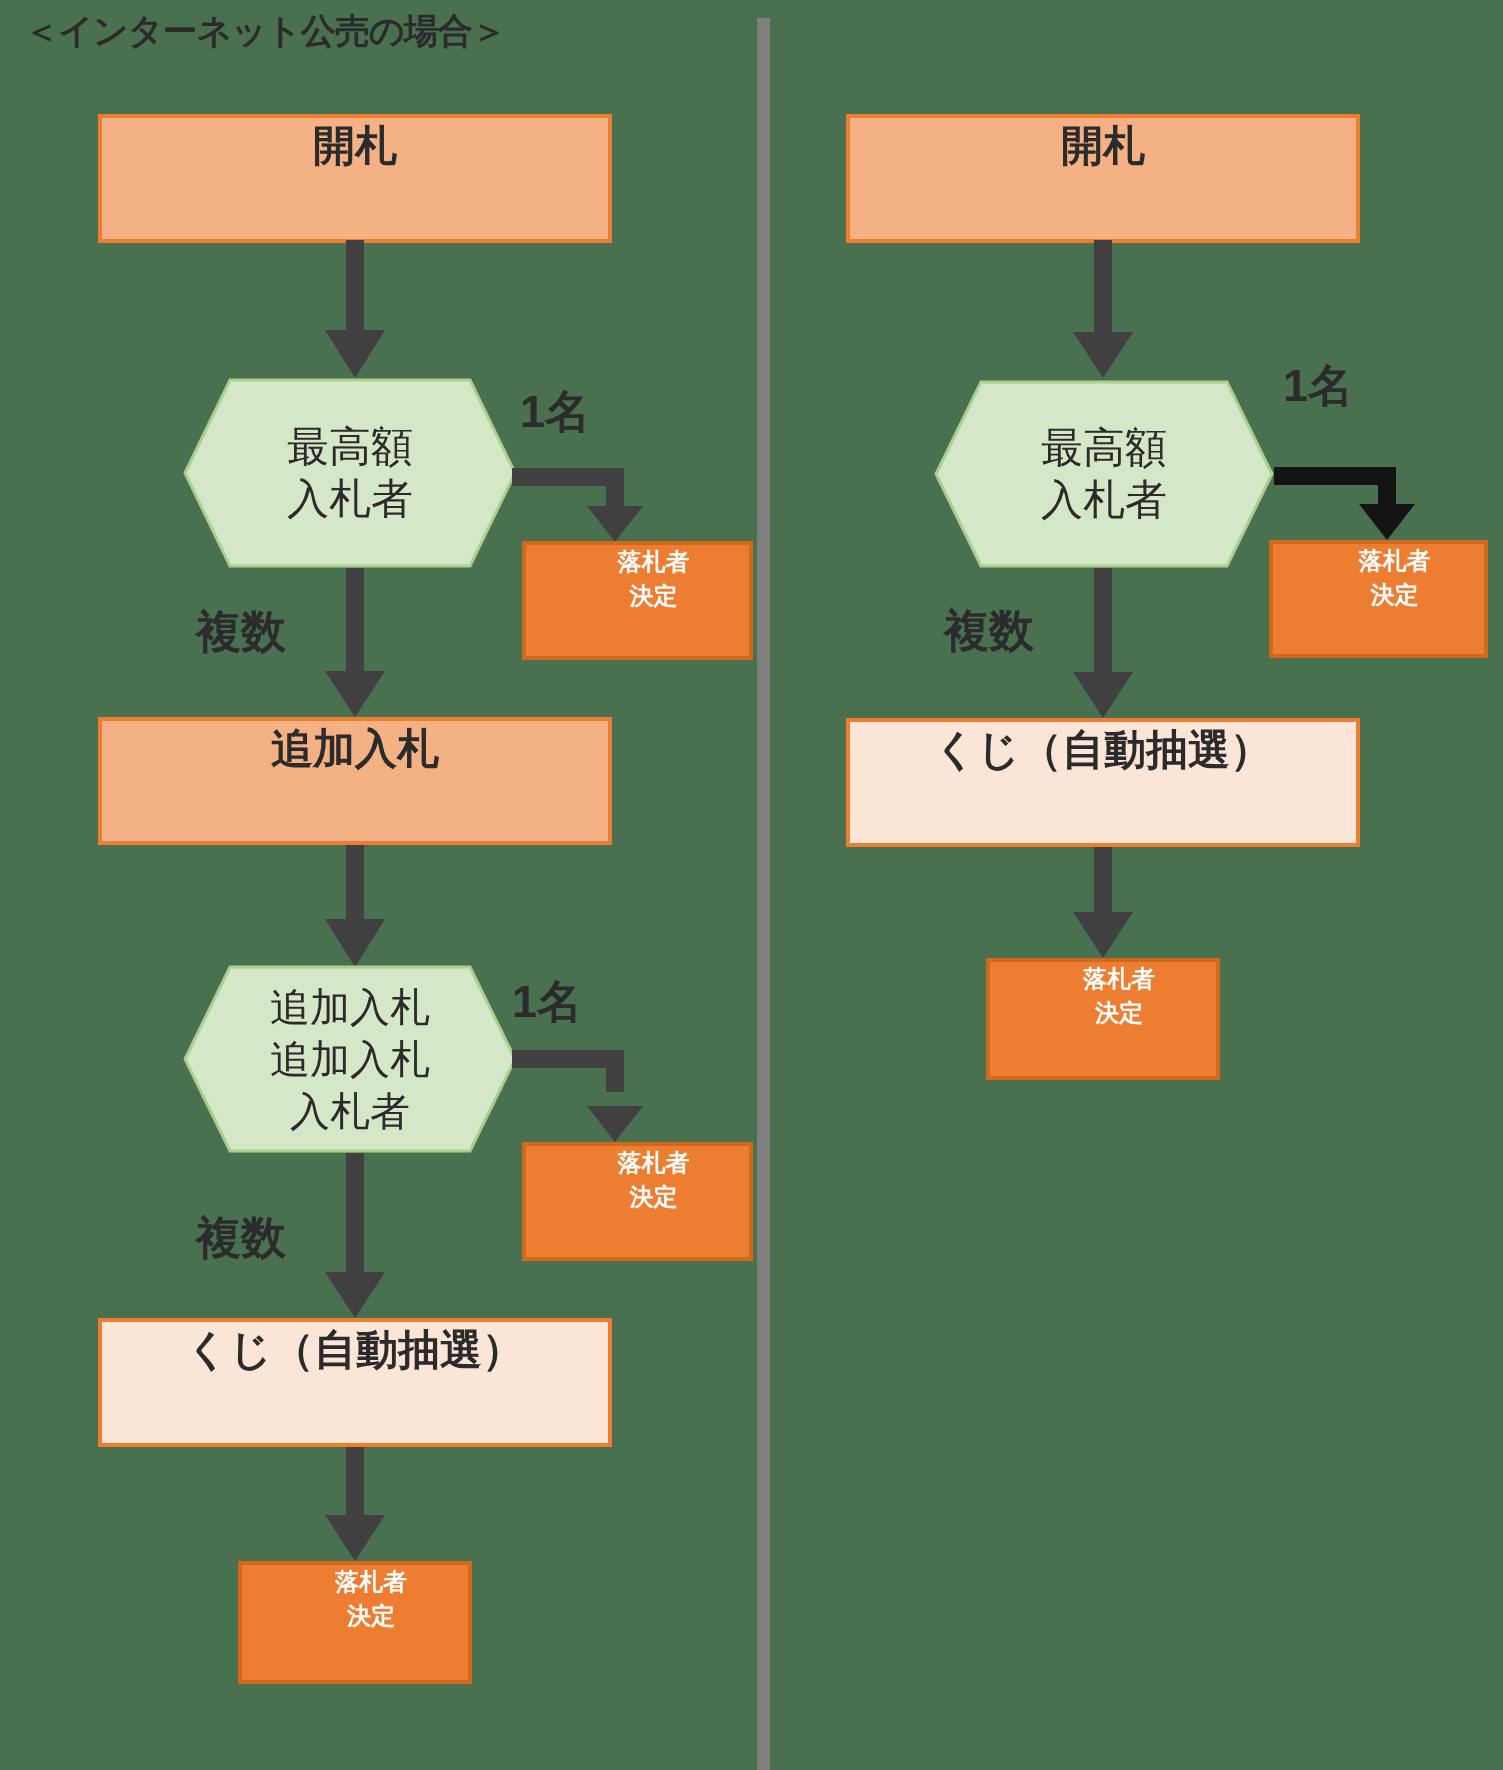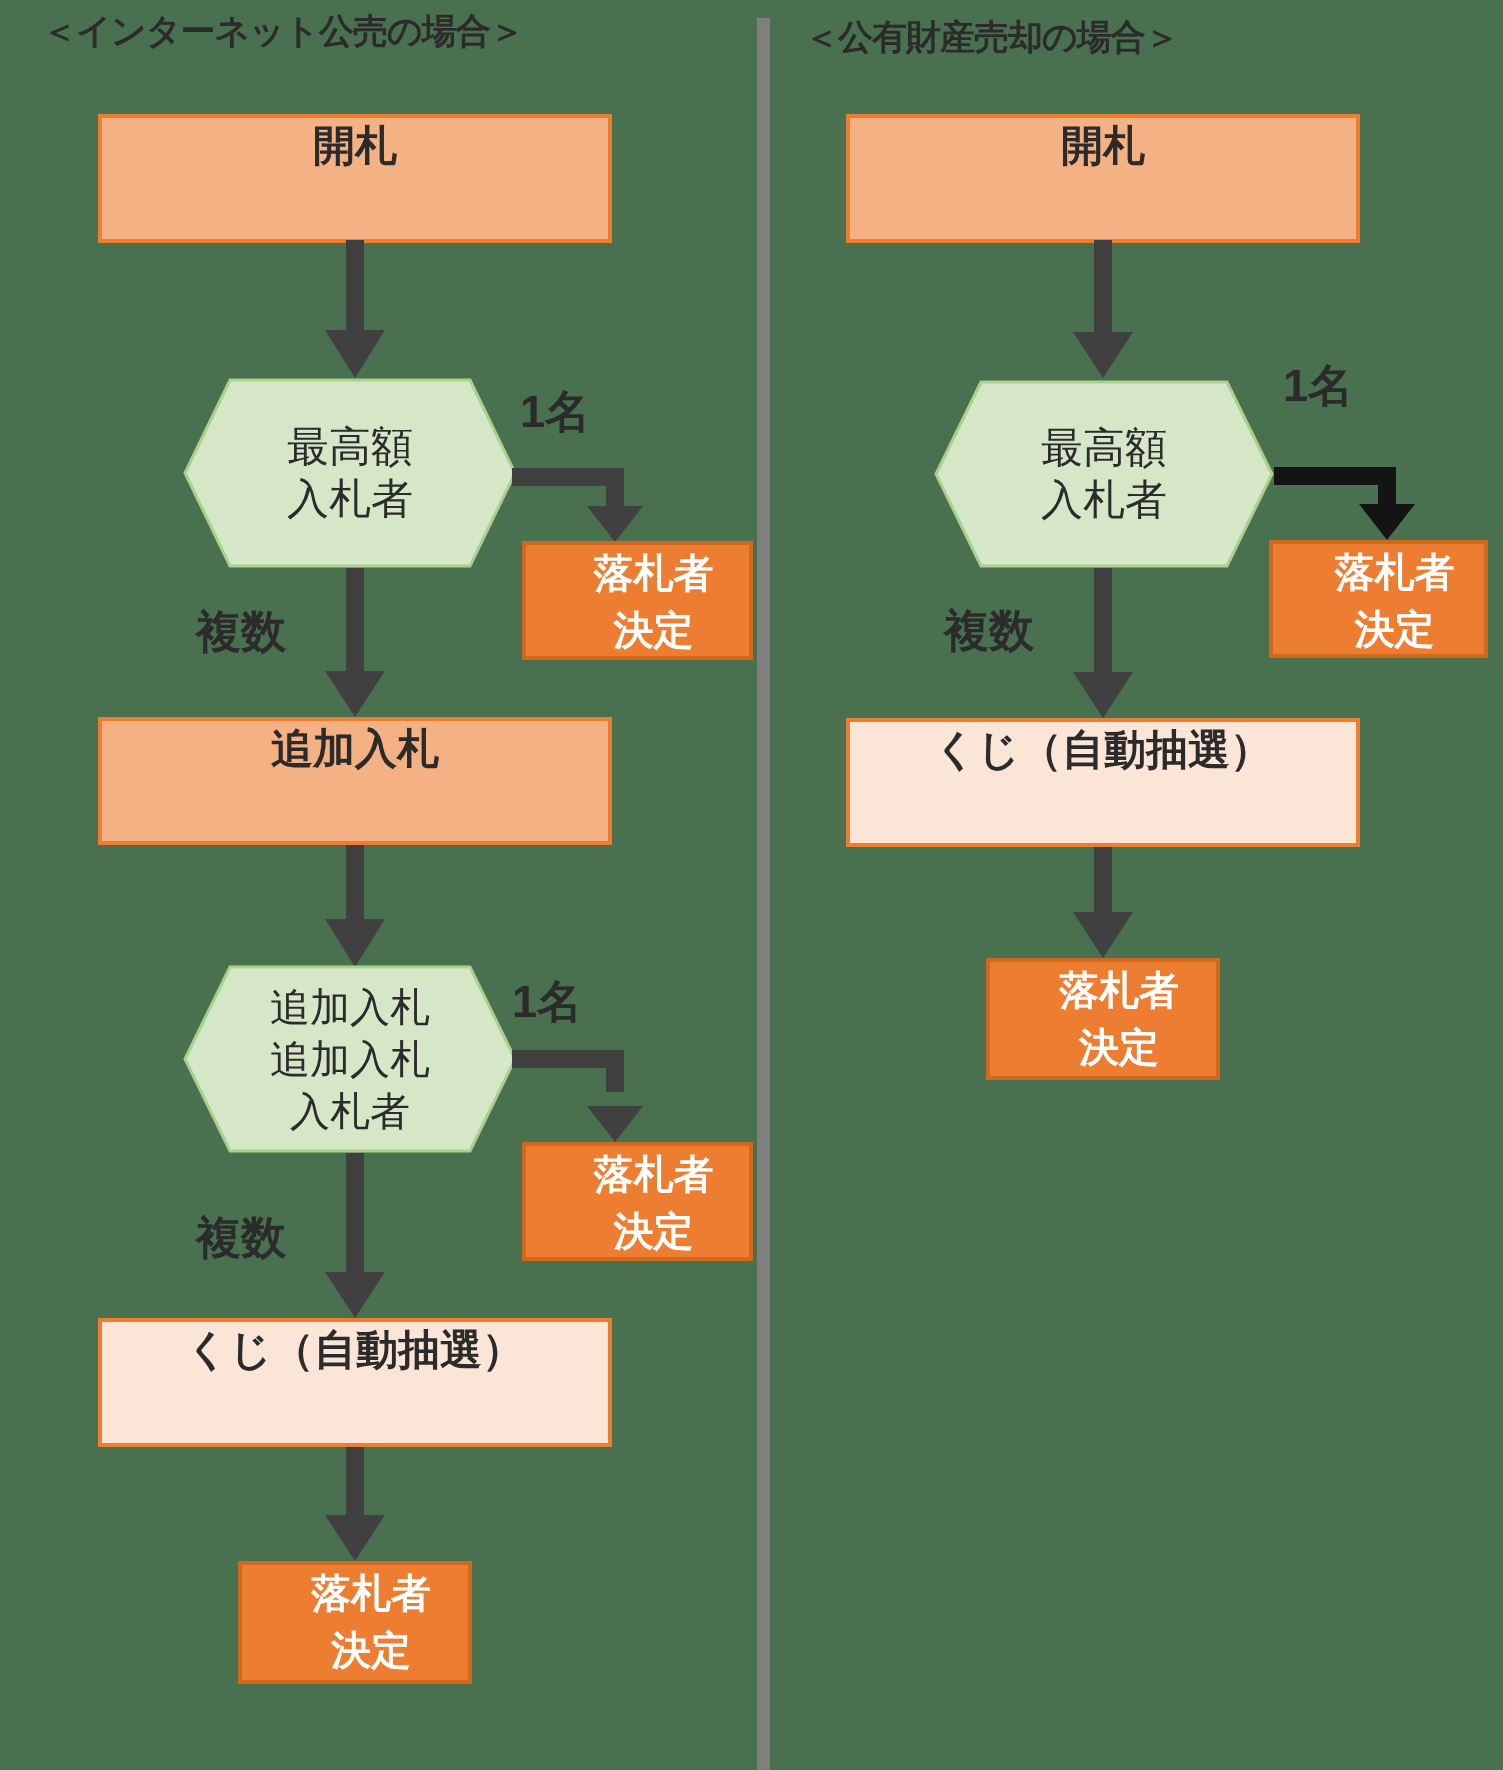--- a/index.html
+++ b/index.html
@@ -26,21 +26,21 @@
     color:var(--text-dark,#2B2B2B); font-size:42px;
   }
   .lottery {
     background:var(--lottery-fill,#FBE5D6);
     border:4px solid var(--process-border,#ED7D31);
     color:var(--text-dark,#2B2B2B); font-size:42px;
   }
   .result {
     background:var(--result-fill,#ED7D31);
     border:4px solid var(--result-border,#D2681C);
-    color:var(--text-white,#fff); font-size:40px; line-height:1.42;padding-left:32px;
+    color:var(--text-white,#fff); font-size:24px; line-height:1.42;padding-left:32px;
   }
   .hexwrap { position:absolute; }
   .hexwrap svg { display:block; }
   .hex-poly { fill:var(--decision-fill,#D6E7C8); stroke:var(--decision-border,#A9D18E); stroke-width:3; }
   .hex-text {
     position:absolute; inset:0;
     display:flex; flex-direction:column; align-items:center; justify-content:center;
     font-weight:normal; color:var(--text-dark,#2B2B2B); text-align:center;
   }
   .shaft { position:absolute; background:var(--arrow-gray,#404040); }
@@ -62,21 +62,21 @@
   }
   .divider { position:absolute; background:var(--divider,#7F7F7F); }
   .lh125 { line-height:1.25; }
   .lh13 { line-height:1.3; font-size:40px; }
 </style>
 </head>
 <body>
 
 <div class="stage">
 
-  <div class="title" style="left:42px; top:8px;">＜インターネット公売の場合＞</div>
+  <div class="title" style="left:24px; top:8px;">＜インターネット公売の場合＞</div>
 
   <div class="box process" style="left:98px; top:114px; width:514px; height:129px;">
     <span>開札</span>
   </div>
 
   <div class="shaft" style="left:346px; top:240px; width:18px; height:92px;"></div>
   <div class="head" style="left:325px; top:330px;"></div>
 
   <div class="hexwrap" style="left:183px; top:378px; width:334px; height:190px;">
     <svg width="334" height="190" viewBox="0 0 334 190">
@@ -141,21 +141,20 @@
   <div class="shaft" style="left:346px; top:1447px; width:18px; height:70px;"></div>
   <div class="head" style="left:325px; top:1515px; border-top-width:46px;"></div>
 
   <div class="box result" style="left:238px; top:1561px; width:234px; height:123px;">
     <span>落札者</span>
     <span>決定</span>
   </div>
 
   <div class="divider" style="left:757px; top:18px; width:13px; height:1752px;"></div>
 
-  <div class="title" style="left:804px; top:14px;">＜公有財産売却の場合＞</div>
 
   <div class="box process" style="left:846px; top:114px; width:514px; height:129px;">
     <span>開札</span>
   </div>
 
   <div class="shaft" style="left:1094px; top:240px; width:18px; height:94px;"></div>
   <div class="head" style="left:1073px; top:332px; border-top-width:46px;"></div>
 
   <div class="hexwrap" style="left:934px; top:380px; width:340px; height:188px;">
     <svg width="340" height="188" viewBox="0 0 340 188">

